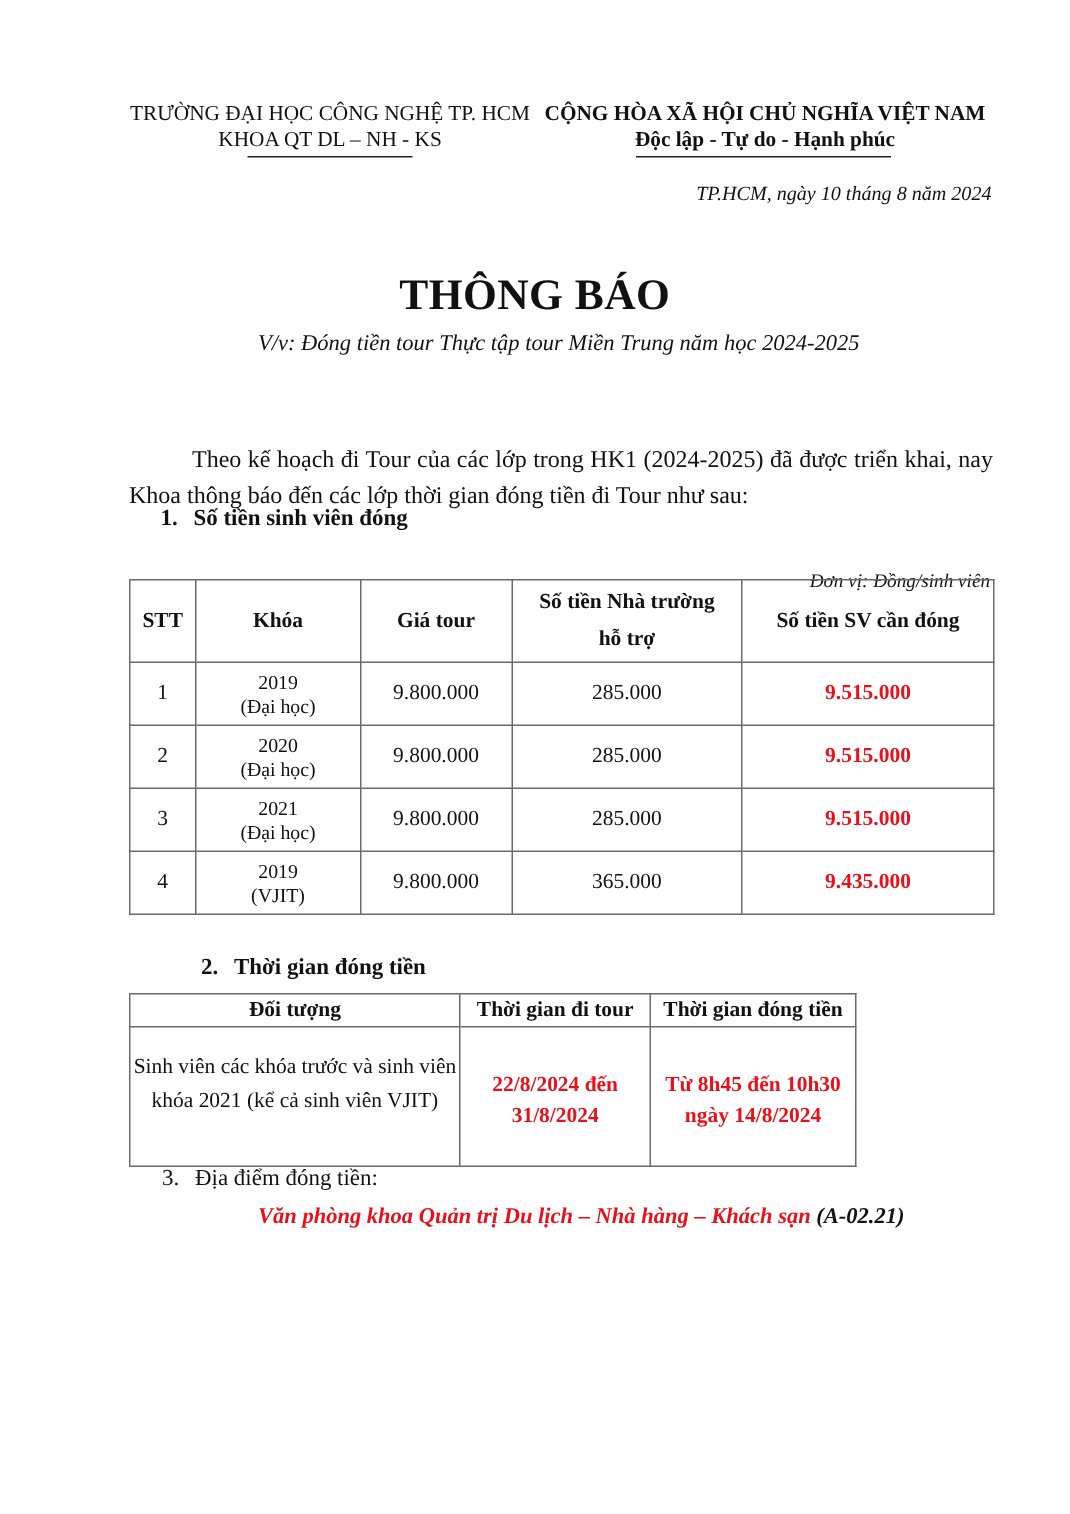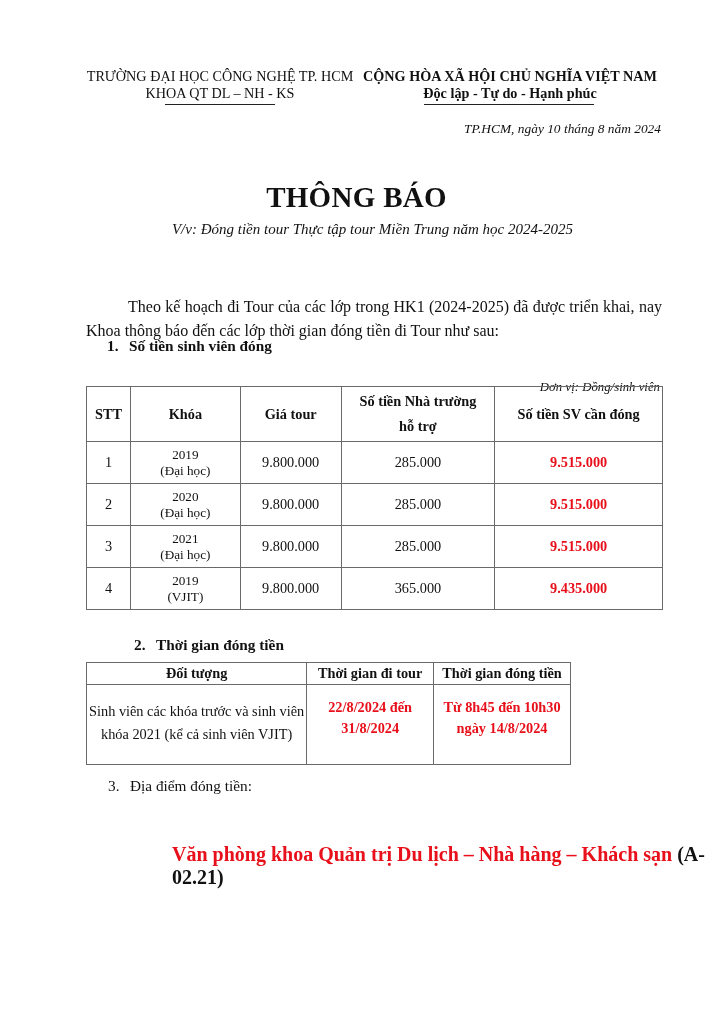--- a/index.html
+++ b/index.html
@@ -31,23 +31,23 @@
   .t1 { left: 86px; top: 386px; width: 577px; font-size: 14.3px; padding-left: 26px; }
   .t1 th { font-weight: bold; height: 54px; text-align: center; }
   .t1 td { text-align: center; height: 41px; }
   .t1 .khoa { font-size: 13.2px; line-height: 16px; }
   .t1 .pay { color: #e8101a; font-weight: bold; }
   .t1 .hl { line-height: 25px; }
 
   .t2 { left: 86px; top: 662px; width: 485px; font-size: 14.3px; }
   .t2 th { font-weight: bold; height: 21px; text-align: center; }
   .t2 td { text-align: center; height: 64px; vertical-align: top; padding-top: 15px; line-height: 23px; }
-  .t2 td.redcell { color: #e8101a; font-weight: bold; line-height: 21px; vertical-align: top; padding-top: 12px; }
+  .t2 td.redcell { color: #e8101a; font-weight: bold; line-height: 21px; vertical-align: top; padding-top: 28px; }
 
-  .loc { left: 172px; top: 843px; font-size: 20px; font-weight: bold; }
+  .loc { left: 172px; top: 803px; font-size: 15px; font-weight: bold; font-style: italic; }
 </style>
 </head>
 <body>
 
 <div class="abs hdr-left">
   <div>TRƯỜNG ĐẠI HỌC CÔNG NGHỆ TP. HCM</div>
   <div class="bold">KHOA QT DL – NH - KS</div>
 </div>
 <div class="abs uline-left"></div>
 

